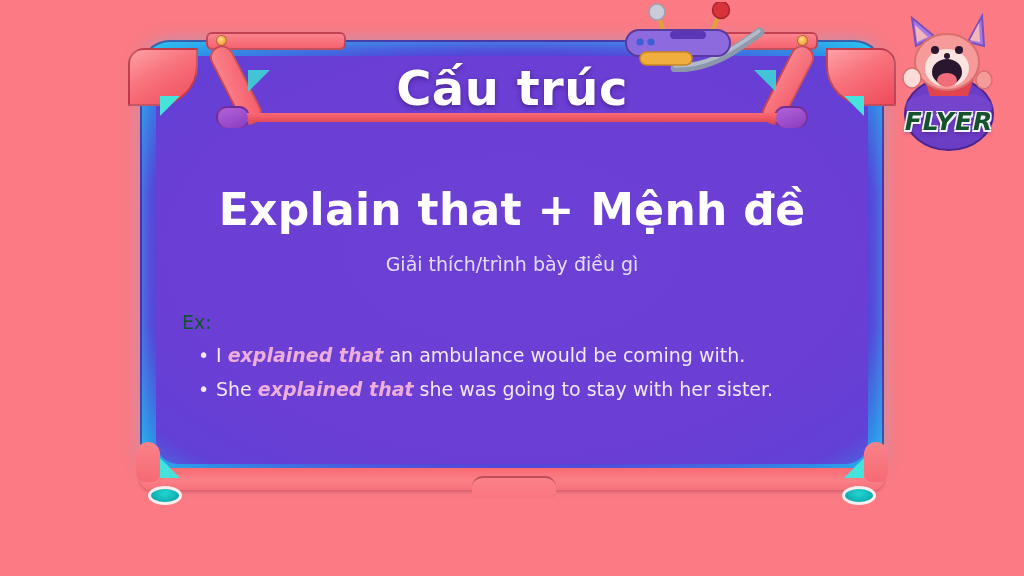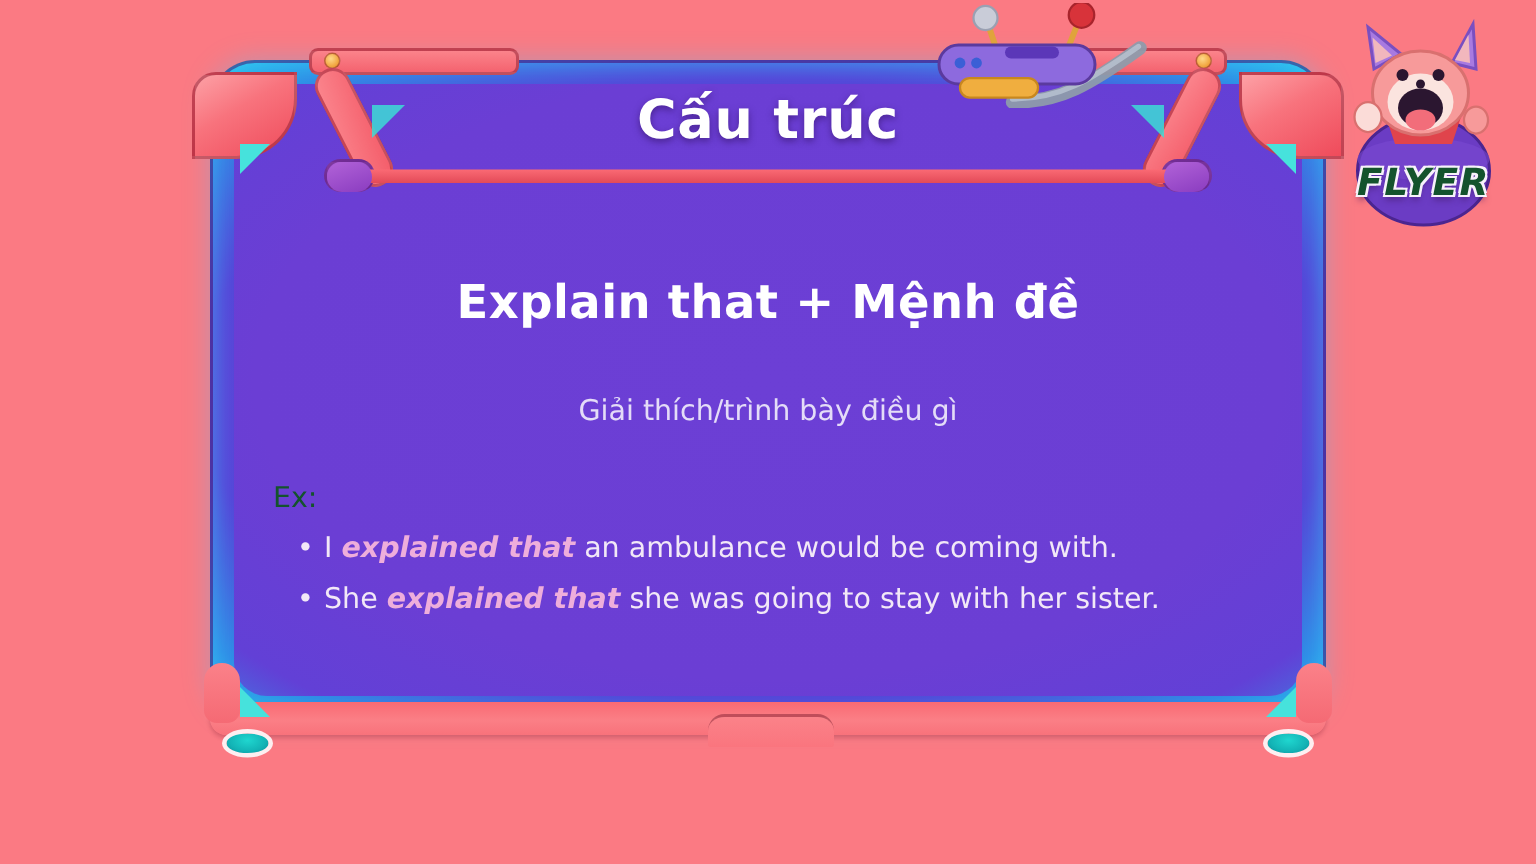--- a/index.html
+++ b/index.html
@@ -221,49 +221,49 @@
   .corner-teal.br { right: 160px; bottom: 98px; clip-path: polygon(100% 0, 100% 100%, 0 100%); }
 
   
   .title {
     position: absolute;
     left: 0;
     right: 0;
     top: 60px;
     text-align: center;
     font-family: "DejaVu Sans", sans-serif;
-    font-size: 36px;
+    font-size: 48px;
     font-weight: bold;
     color: #ffffff;
     letter-spacing: .5px;
     text-shadow: 0 2px 5px rgba(40,10,80,.5);
     z-index: 8;
   }
 
   
   .content {
     position: absolute;
     left: 160px;
     top: 150px;
     width: 704px;
     z-index: 8;
   }
   .heading {
     text-align: center;
-    font-size: 31px;
+    font-size: 44px;
     font-weight: bold;
     color: #ffffff;
     letter-spacing: .3px;
     margin-top: 34px;
   }
   .subtitle {
     text-align: center;
     font-size: 19px;
     color: rgba(255,255,255,.82);
-    margin-top: 43px;
+    margin-top: 18px;
     font-weight: normal;
   }
   .examples {
     margin-top: 36px;
     padding-left: 22px;
   }
   .ex-label {
     font-size: 19px;
     color: #14532d;
   }

